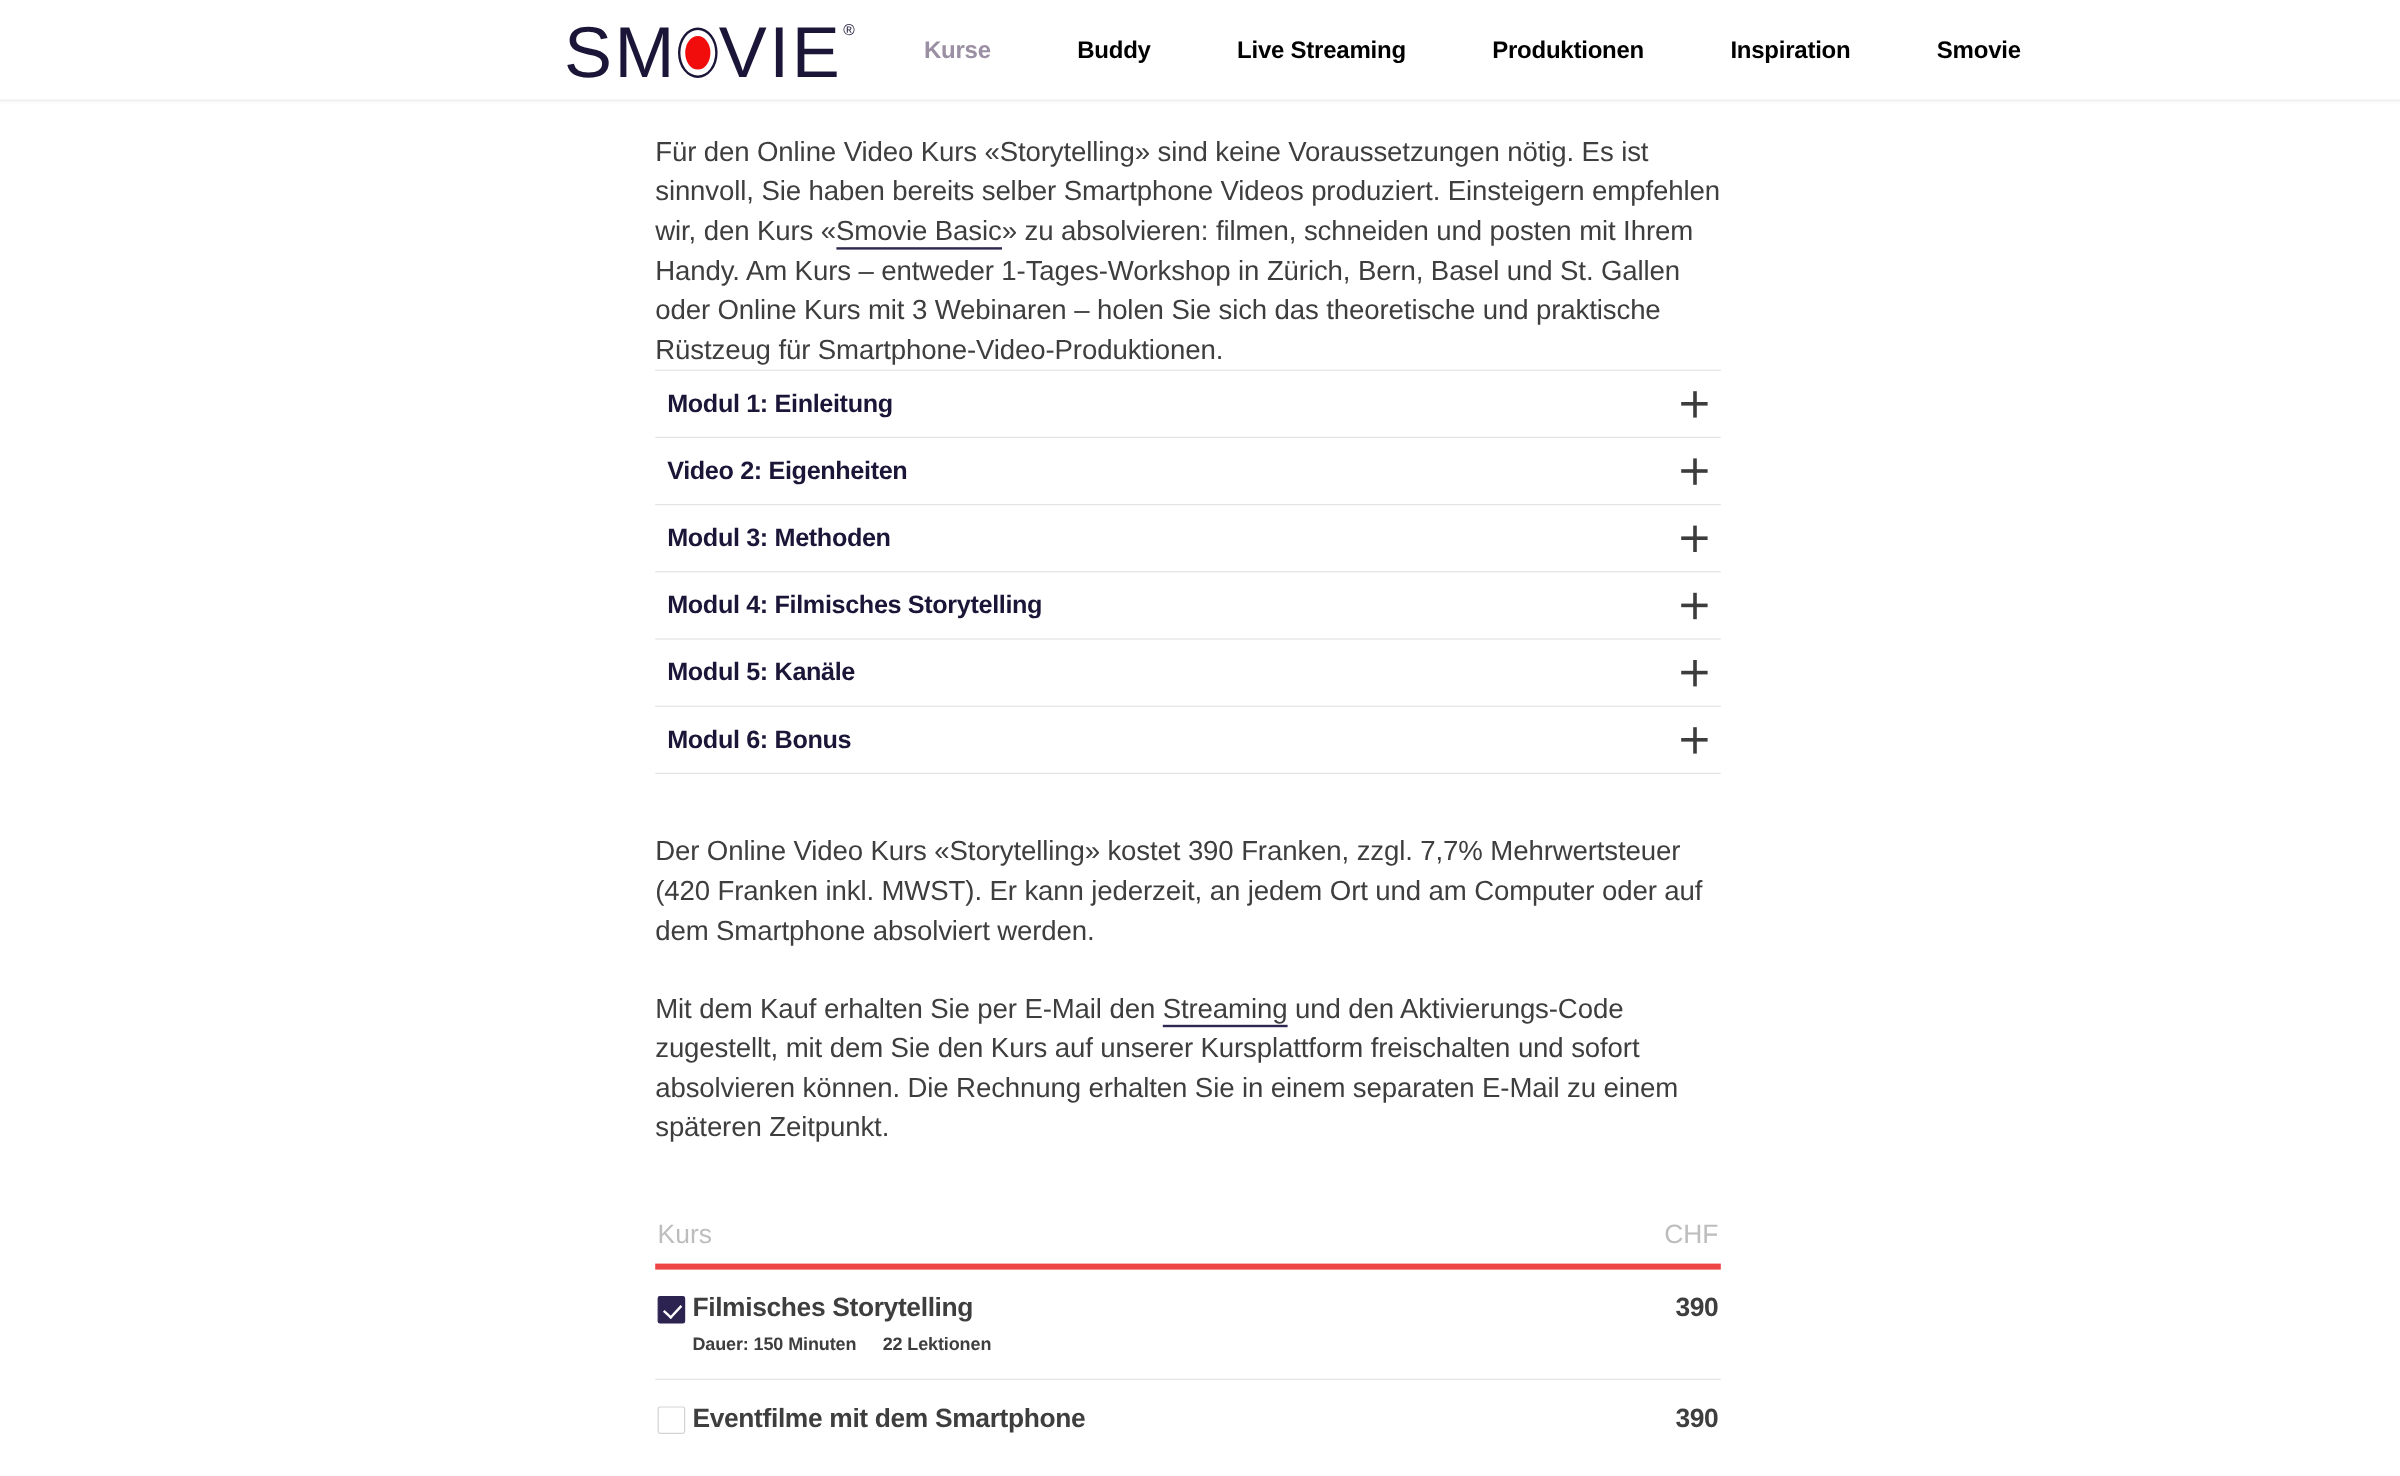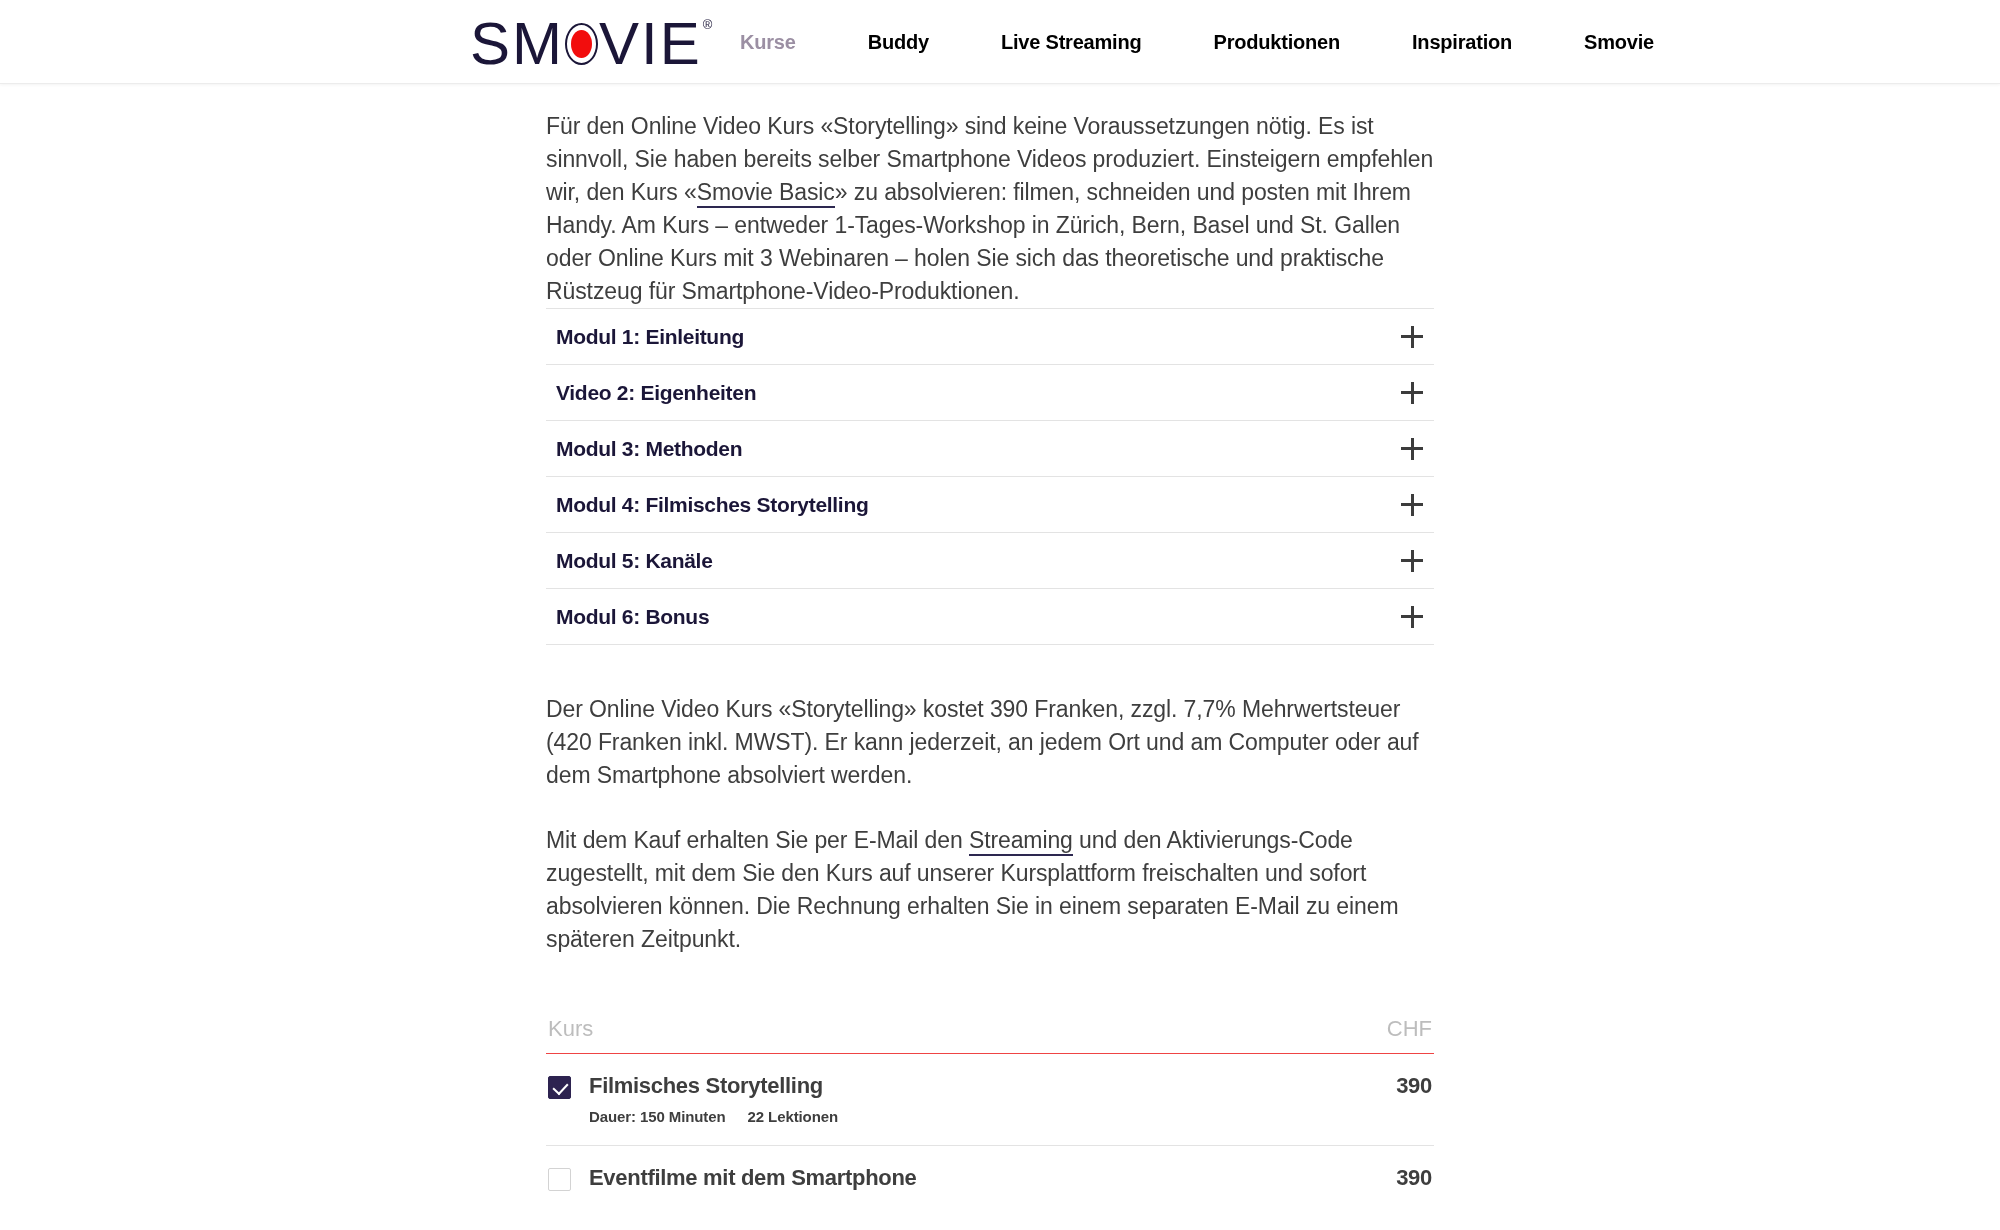--- a/index.html
+++ b/index.html
@@ -70,21 +70,21 @@
   .logo-reg {
     font-size: 13px;
     color: #1b1638;
     line-height: 1;
     margin-top: 4px;
     margin-left: 1px;
   }
 
   .main-nav {
     position: absolute;
-    left: 740px;
+    left: 770px;
     top: 0;
     height: 84px;
     display: flex;
     align-items: center;
     gap: 0;
   }
   .nav-item {
     font-family: "Liberation Sans", sans-serif;
     font-size: 20px;
     font-weight: bold;
@@ -180,21 +180,21 @@
   
   .course-table {
     margin-top: 60px;
     width: 888px;
   }
   .course-head {
     display: flex;
     justify-content: space-between;
     align-items: baseline;
     padding: 0 2px 11px 2px;
-    border-bottom: 1px solid #ef4444;
+    border-bottom: 5px solid #ef4444;
   }
   .course-head-label {
     font-family: "Liberation Sans", sans-serif;
     font-size: 22px;
     color: #bdbdbd;
     font-weight: 400;
   }
 
   .course-row {
     position: relative;
@@ -204,21 +204,21 @@
   .course-row:last-child { border-bottom: none; }
 
   .course-main {
     display: flex;
     align-items: flex-start;
     justify-content: space-between;
   }
   .course-left {
     display: flex;
     align-items: flex-start;
-    gap: 18px;
+    gap: 6px;
   }
   .checkbox {
     width: 23px;
     height: 23px;
     flex: none;
     margin-top: 4px;
     border-radius: 2px;
     cursor: pointer;
     position: relative;
   }

